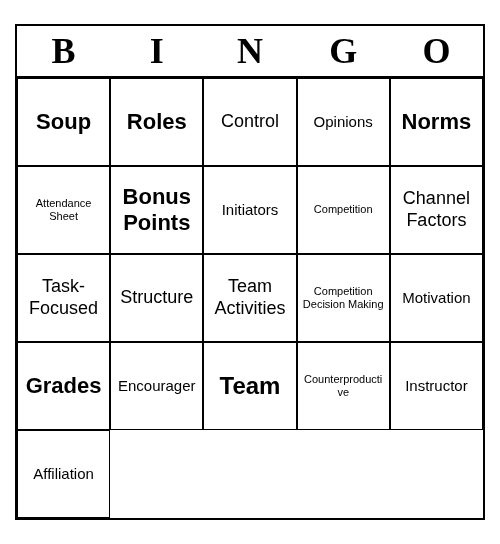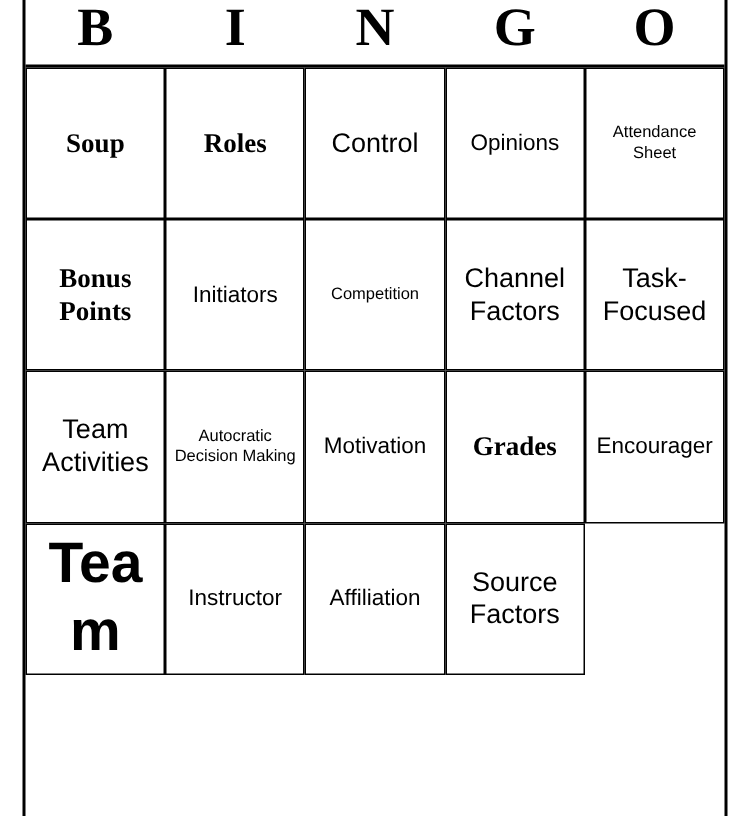--- a/index.html
+++ b/index.html
@@ -51,27 +51,26 @@
       justify-content: center;
       text-align: center;
       min-height: 88px;
       padding: 4px;
       font-size: 15px;
       line-height: 1.2;
       word-break: break-word;
     }
 
     .bingo-cell.large {
-      font-size: 18px;
+      font-size: 22px;
       font-weight: bold;
-      font-family: Liberation Serif, serif;
     }
 
     .bingo-cell.xlarge {
-      font-size: 38px;
+      font-size: 24px;
       font-weight: bold;
     }
 
     .bingo-cell.medium {
       font-size: 18px;
       font-weight: normal;
     }
 
     .bingo-cell.small {
       font-size: 11px;
@@ -86,29 +85,31 @@
       <div class="bingo-header-cell">I</div>
       <div class="bingo-header-cell">N</div>
       <div class="bingo-header-cell">G</div>
       <div class="bingo-header-cell">O</div>
     </div>
   <div class="bingo-grid">
   <div class="bingo-cell large">Soup</div>
       <div class="bingo-cell large">Roles</div>
       <div class="bingo-cell medium">Control</div>
       <div class="bingo-cell">Opinions</div>
+      <div class="bingo-cell large">Norms</div>
       <div class="bingo-cell small">Attendance Sheet</div>
       <div class="bingo-cell large">Bonus Points</div>
       <div class="bingo-cell">Initiators</div>
       <div class="bingo-cell small">Competition</div>
       <div class="bingo-cell medium">Channel Factors</div>
       <div class="bingo-cell medium">Task-Focused</div>
+      <div class="bingo-cell medium">Structure</div>
       <div class="bingo-cell medium">Team Activities</div>
-      <div class="bingo-cell small">Autocratic Decision Making</div>
+      <div class="bingo-cell small">Competition Decision Making</div>
       <div class="bingo-cell">Motivation</div>
       <div class="bingo-cell large">Grades</div>
       <div class="bingo-cell">Encourager</div>
       <div class="bingo-cell xlarge">Team</div>
+      <div class="bingo-cell small">Counterproductive</div>
       <div class="bingo-cell">Instructor</div>
       <div class="bingo-cell">Affiliation</div>
-      <div class="bingo-cell medium">Source Factors</div>
     </div>
 </div>
 
 </body></html>

